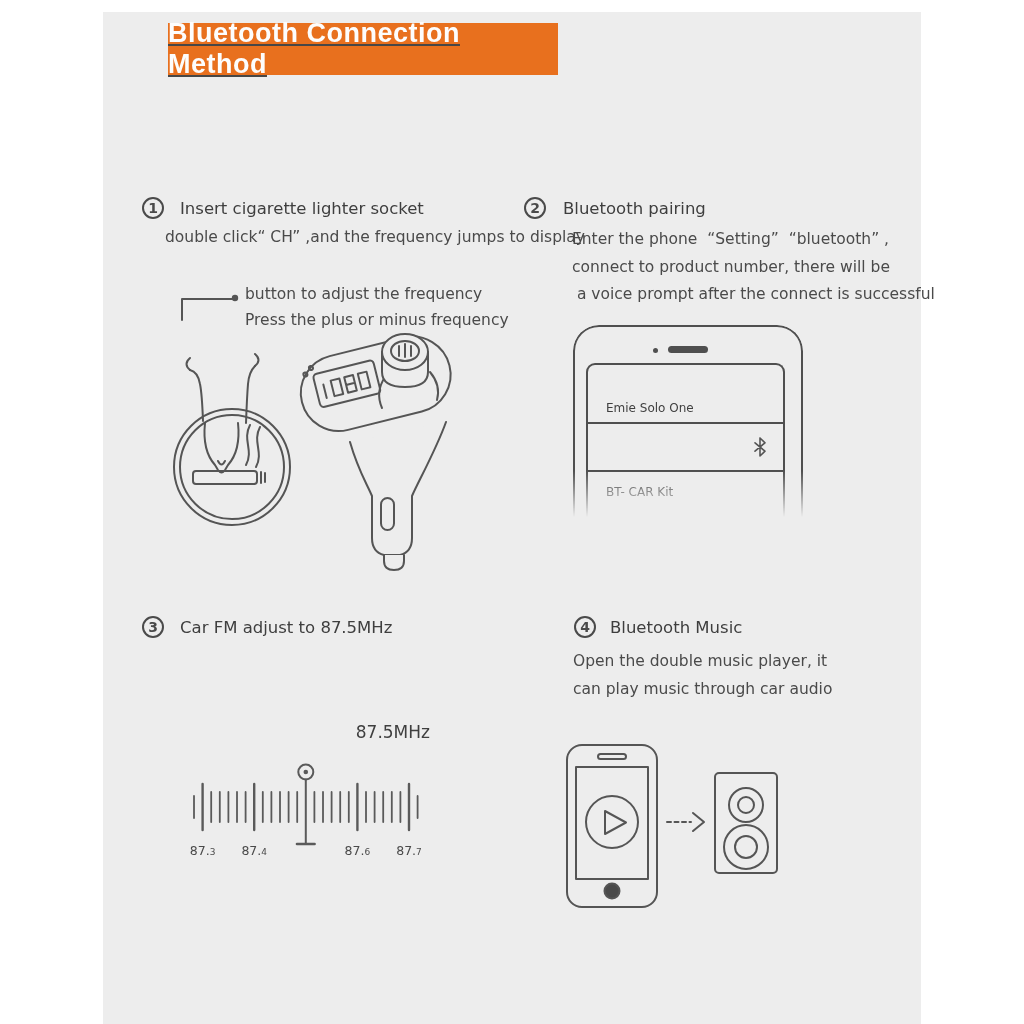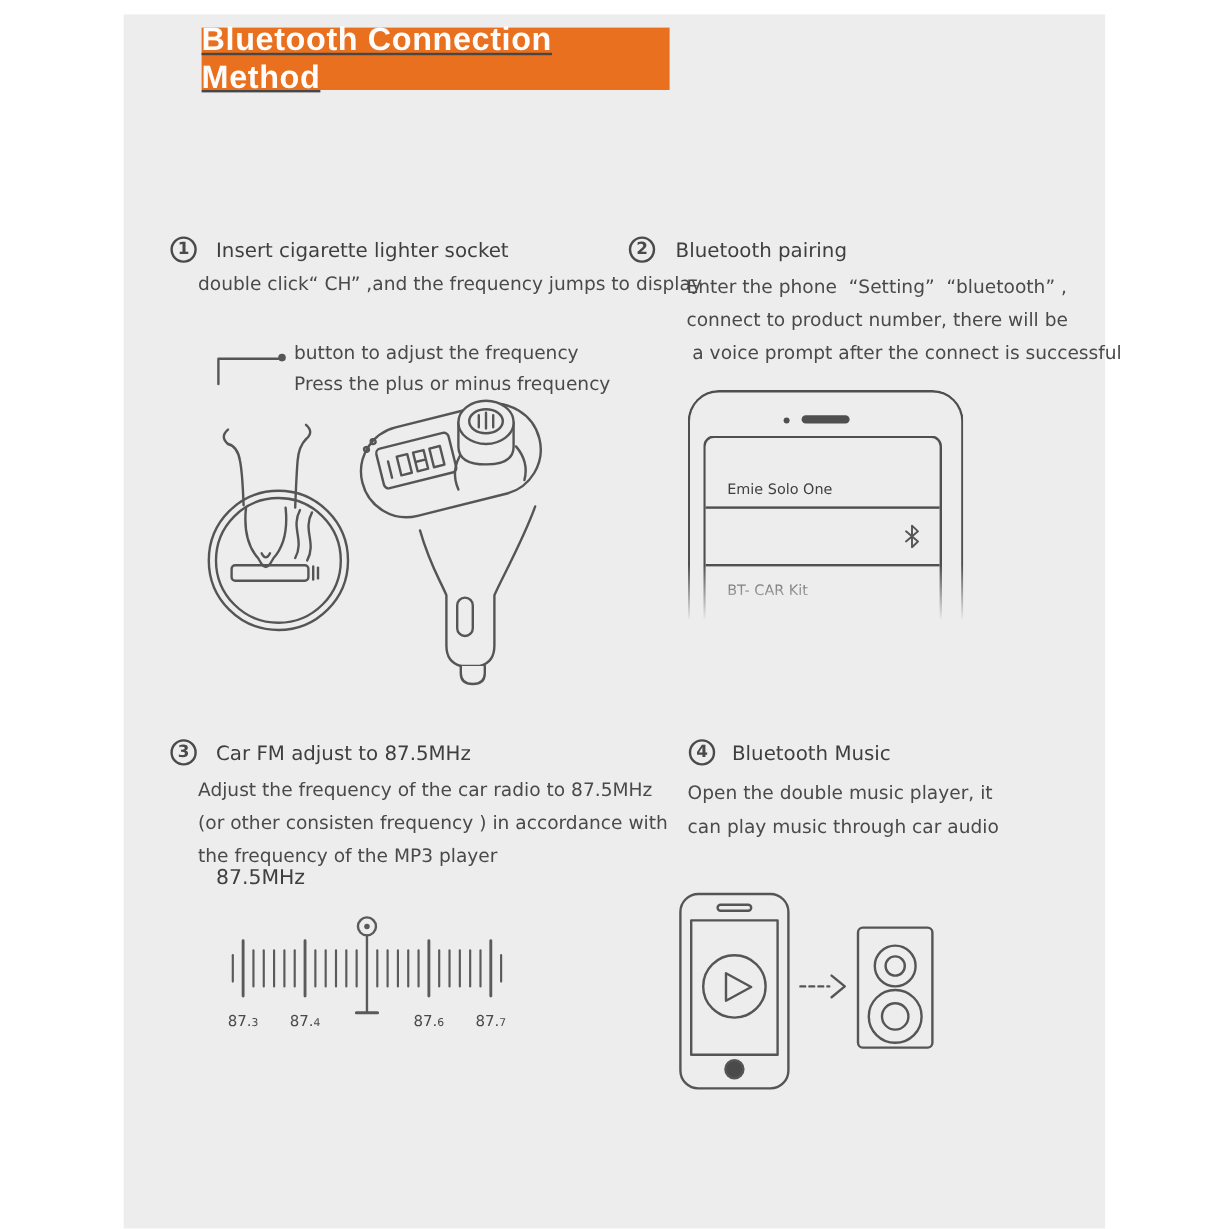--- a/index.html
+++ b/index.html
@@ -26,21 +26,21 @@
           mask-image:linear-gradient(to bottom,#000 76%,transparent 100%);}
   .cam-dot{left:78px;top:21px;width:5px;height:5px;border-radius:50%;background:#4f4f4f;}
   .spk-bar{left:93px;top:19px;width:40px;height:7px;border-radius:4px;background:#4f4f4f;}
   .phone2-screen{left:11px;top:36px;width:199px;height:156px;border:2.5px solid #4f4f4f;border-bottom:none;
                  border-radius:9px 9px 0 0;box-sizing:border-box;}
   .p2-row1{position:relative;height:57px;border-bottom:2.5px solid #4f4f4f;}
   .p2-row2{position:relative;height:46px;border-bottom:2.5px solid #4f4f4f;}
   .p2-row3{position:relative;height:48px;}
   .p2-text{position:absolute;left:18px;font-size:12px;color:#3f3f3f;white-space:pre;}
   
-  .freq-label{left:180px;top:722px;width:250px;text-align:left;font-size:17px;color:#3f3f3f;}
+  .freq-label{left:180px;top:722px;width:250px;text-align:right;font-size:17px;color:#3f3f3f;}
   #freq-svg text{stroke:none;fill:#4a4a4a;font-size:12.5px;font-family:"DejaVu Sans",sans-serif;}
   
   .footer-banner{left:155px;top:939px;width:262px;height:45px;
                  background:linear-gradient(to right,#686868,#b2b2b2);
                  display:flex;align-items:center;justify-content:center;}
   .footer-banner span{color:#e3e3e3;font-size:25px;letter-spacing:.5px;}
 </style>
 </head>
 <body>
 
@@ -138,25 +138,20 @@
       <div class="p2-row3">
         <span class="p2-text" style="top:13px;">BT- CAR Kit</span>
       </div>
     </div>
   </div>
 
   <div class="abs step-circle" style="left:142px;top:616px;">
     <span>3</span>
   </div>
   <div class="abs step-title" style="left:180px;top:618px;">Car FM adjust to 87.5MHz</div>
-  <div class="abs" style="left:165px;top:645px;">
-    <div class="body-line">Adjust the frequency of the car radio to 87.5MHz</div>
-    <div class="body-line">(or other consisten frequency ) in accordance with</div>
-    <div class="body-line">the frequency of the MP3 player</div>
-  </div>
 
   <div class="abs freq-label">87.5MHz</div>
   <svg id="freq-svg" class="abs" style="left:180px;top:752px;" width="250" height="110" viewBox="0 0 250 110" stroke="#5a5a5a" fill="none" stroke-linecap="round">
     <g>
       <circle cx="125.8" cy="20" r="7.5" stroke-width="2"></circle>
       <circle cx="125.8" cy="20" r="2.3" fill="#5a5a5a" stroke="none"></circle>
       <line x1="125.8" y1="27.5" x2="125.8" y2="92" stroke-width="2"></line>
       <line x1="117" y1="92" x2="134.6" y2="92" stroke-width="2.6"></line>
     </g>
   <line x1="14" x2="14" y1="44" y2="66" stroke-width="1.8"></line>

